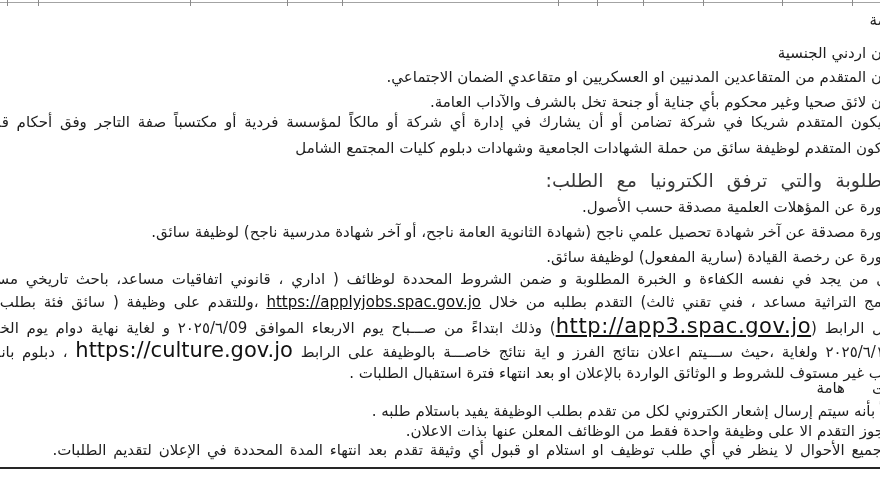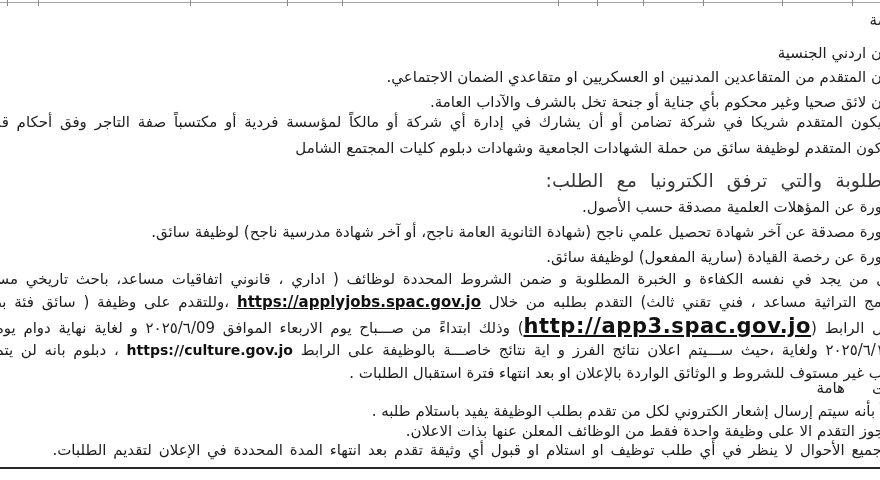--- a/index.html
+++ b/index.html
@@ -35,24 +35,23 @@
     word-spacing:7px;
     line-height:22px;
   }
   .url{
     color:#111111;
     text-decoration:underline;
     direction:ltr;
     unicode-bidi:embed;
     font-size:15px;
     cursor:pointer;
-    font-weight:bold;
   }
   .url-app3{font-size:21px;letter-spacing:0.6px;}
-  .url-culture{text-decoration:none;font-size:14px;}
+  .url-culture{text-decoration:none;font-size:21px;}
 
   
   .l01{top:11px;right:-18px;}
   .l02{top:44px;right:-2px;}
   .l03{top:68px;right:-2px;}
   .l04{top:93px;right:-2px;}
   .l05{top:113px;right:-2px;}
   .l06{top:139px;right:-2px;}
   .l07{top:169px;right:-2px;}
   .l08{top:198px;right:-2px;}

